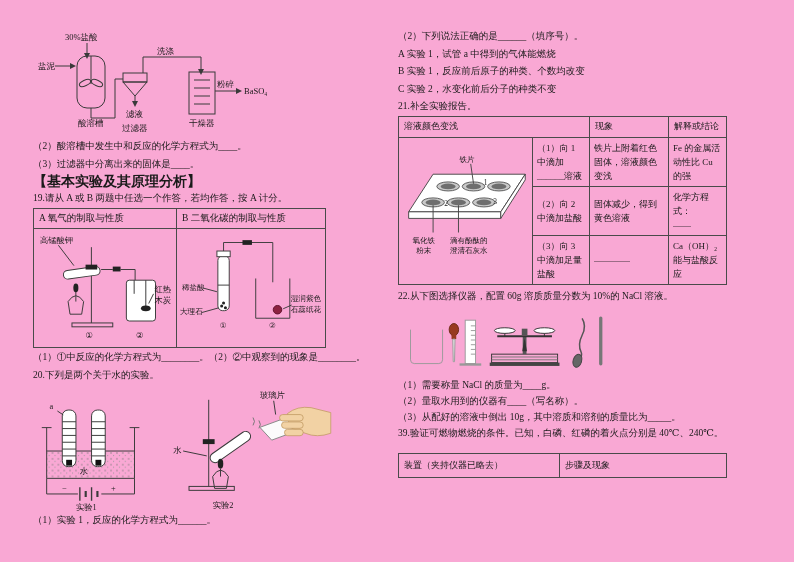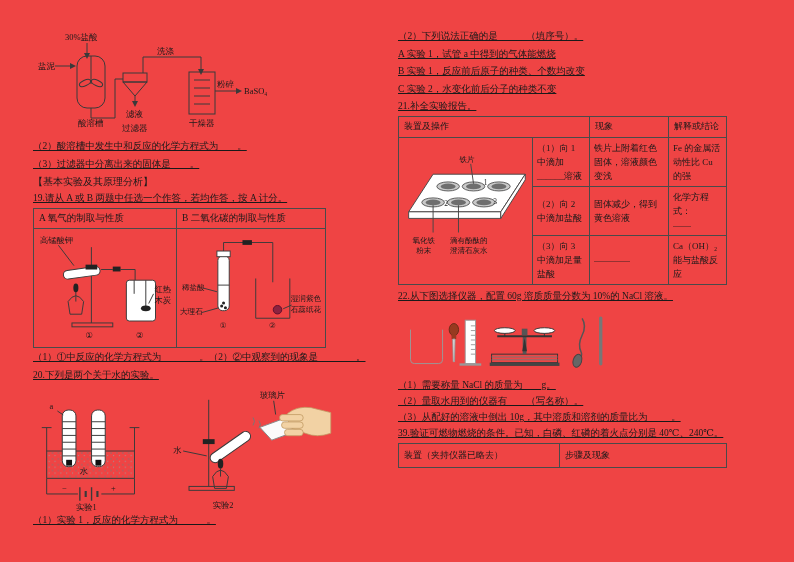--- a/index.html
+++ b/index.html
@@ -1,35 +1,35 @@
 <!DOCTYPE html>
 <html><head>
 <meta charset="utf-8">
 <style>
   html,body{margin:0;padding:0;background:#ffffff;}
-  .page{position:relative;width:794px;height:562px;background:#ef4444;overflow:hidden;
+  .page{position:relative;width:794px;height:562px;background:#f9a8d4;overflow:hidden;
         font-family:"Liberation Serif","DejaVu Serif",serif;color:#1a1a1a;}
   .col{position:absolute;top:28px;}
   .col-left{left:33px;width:332px;}
   .col-right{left:398px;width:370px;}
-  .line{font-size:9.5px;line-height:17.5px;white-space:nowrap;text-decoration:underline;}
+  .line{font-size:9.5px;line-height:17.5px;white-space:nowrap;}
   .line.tight{line-height:16px;}
-  .heading{font-size:10px;line-height:17px;font-weight:normal;white-space:nowrap;}
+  .heading{font-size:14px;line-height:17px;font-weight:bold;white-space:nowrap;}
   table{border-collapse:collapse;table-layout:fixed;}
   td,th{border:1px solid #4a4a4a;font-weight:normal;text-align:left;
         font-size:9.5px;padding:2px 5px;vertical-align:middle;}
   .t19{width:292px;margin:2px 0 1px 0;}
   .t19 th{height:15px;}
   .t19 td.diag{text-align:center;padding:2px;}
   .t21{width:328px;}
   .t21 td{font-size:9px;line-height:14px;padding:3px 4px;}
   .t21 th{height:16px;font-size:9px;}
   .t21 td.img{text-align:center;padding:2px;}
   .pre{white-space:pre-line;}
-  .t23{width:328px;margin-top:2px;}
+  .t23{width:328px;margin-top:12px;}
   .t23 th{height:19px;font-size:9px;}
   .diagrams-row{display:flex;align-items:flex-end;gap:14px;margin-top:2px;}
   svg text{font-family:"Liberation Serif","DejaVu Serif",serif;fill:#1a1a1a;}
 </style>
 </head>
 <body>
 
 <div class="page">
 
   <div class="col col-left">
@@ -239,21 +239,21 @@
     
     <table class="t21">
       <colgroup>
           <col style="width:134px">
           <col style="width:57px">
           <col style="width:79px">
           <col style="width:58px">
         </colgroup>
       <tbody>
           <tr>
-        <th colspan="2">装置及操作</th>
+        <th colspan="2">溶液颜色变浅</th>
         <th>现象</th>
         <th>解释或结论</th>
       </tr>
       <tr>
         <td class="img" rowspan="3">
           
           <svg width="126" height="120" viewBox="0 0 134 122">
             <g stroke="#444" fill="#fff" stroke-width="1">
               <path d="M32,24 L130,24 L104,64 L6,64 Z"></path>
               <path d="M6,64 H104 V71 H6 Z"></path>

